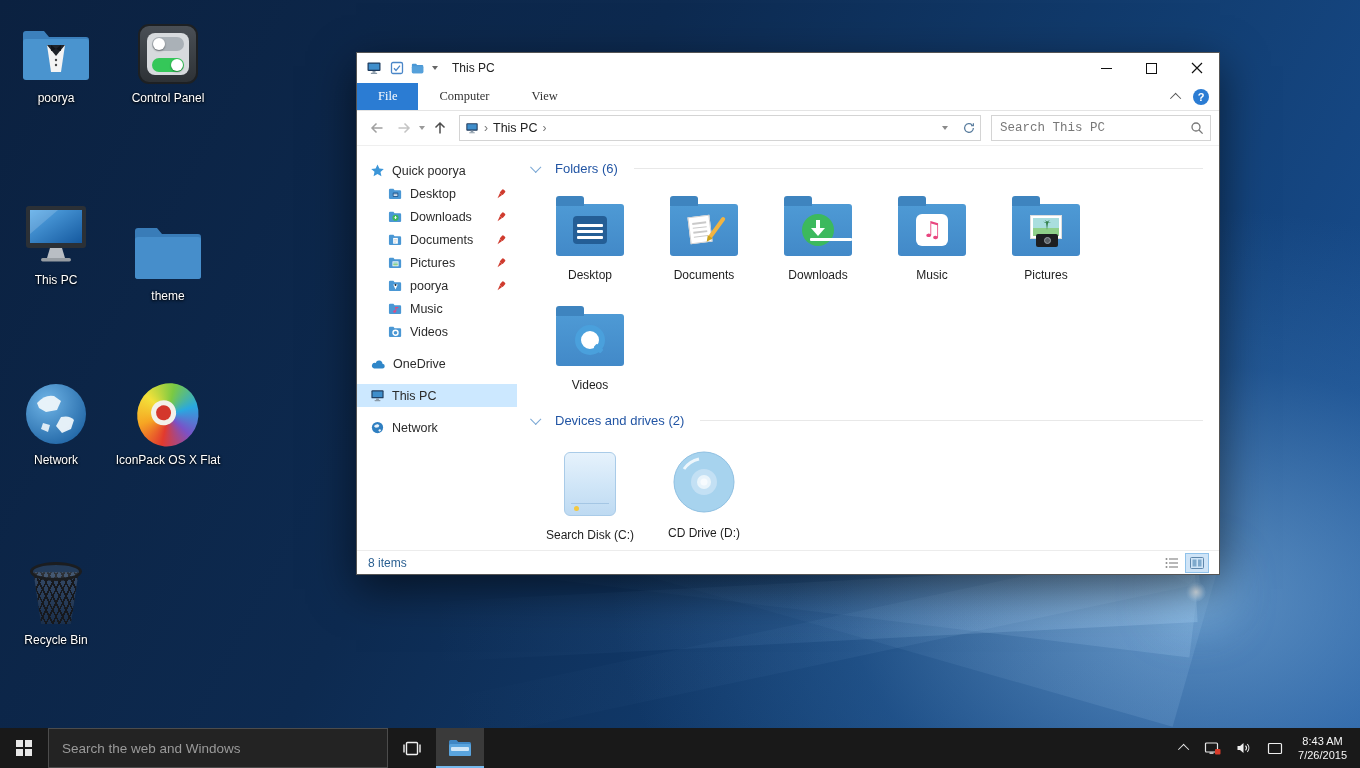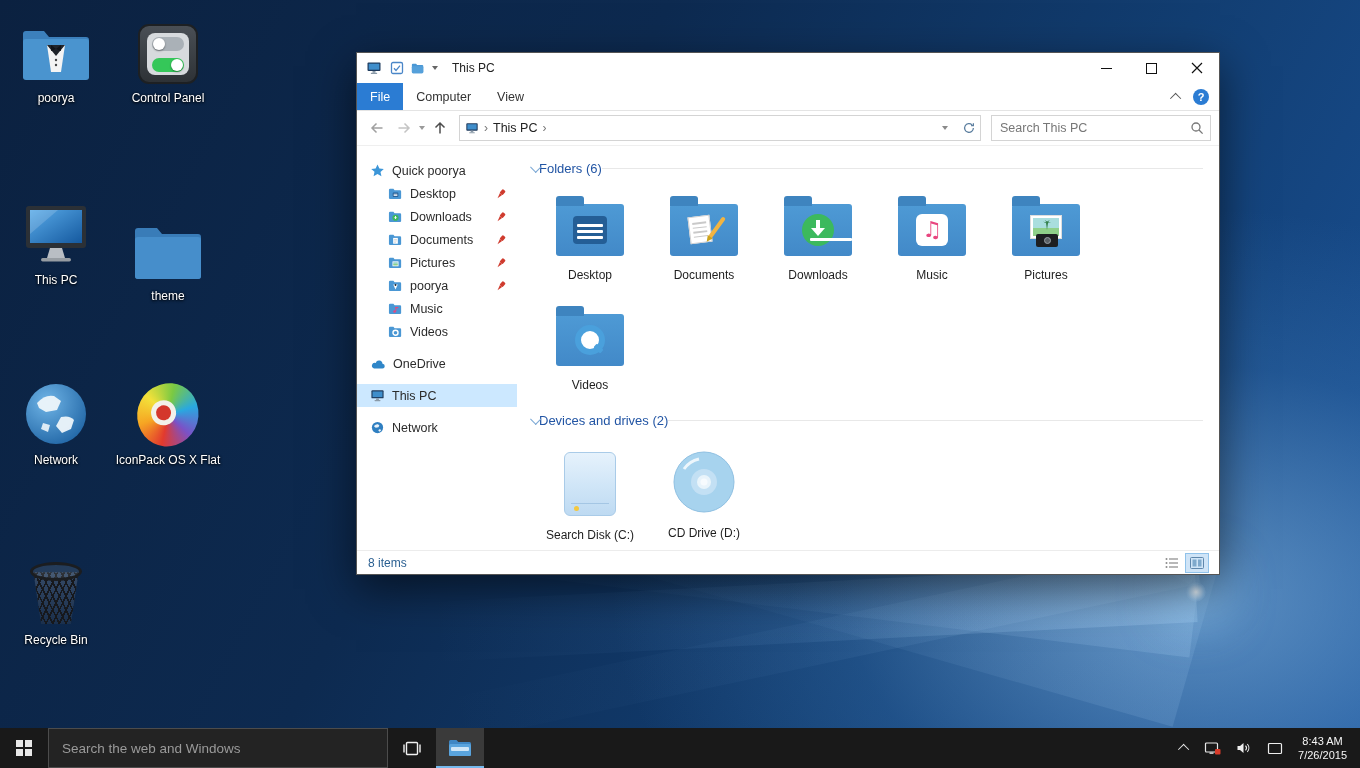--- a/index.html
+++ b/index.html
@@ -36,44 +36,44 @@
     box-shadow:0 14px 42px rgba(0,0,0,.55);display:flex;flex-direction:column;z-index:10;}
   .titlebar{height:30px;display:flex;align-items:center;padding-left:9px;background:#fff;flex:0 0 auto;}
   .qat{display:flex;align-items:center;gap:7px;margin-left:8px;}
   .caret-down{width:0;height:0;border-left:3.5px solid transparent;border-right:3.5px solid transparent;border-top:4.5px solid #666;}
   .tb-title{font-size:12px;color:#222;margin-left:14px;}
   .tb-controls{margin-left:auto;display:flex;height:100%;}
   .wc{width:45px;height:100%;display:flex;align-items:center;justify-content:center;}
   .wc-min-glyph{width:11px;height:1px;background:#111;display:block;}
   .wc-max-glyph{width:9px;height:9px;border:1px solid #111;display:block;}
   .ribbon{height:27px;display:flex;align-items:stretch;border-bottom:1px solid #e4e4e4;background:#fff;flex:0 0 auto;}
-  .rtab{display:flex;align-items:center;padding:0 13px;font-size:12.5px;color:#333;}
+  .rtab{display:flex;align-items:center;padding:0 21px;font-size:12.5px;color:#333;font-family:Liberation Serif, serif;}
   .rtab.file{background:#2b7cd3;color:#fff;}
   .ribbon-right{margin-left:auto;display:flex;align-items:center;gap:12px;padding-right:10px;}
   .rib-chev{width:7px;height:7px;border-left:1.5px solid #555;border-top:1.5px solid #555;transform:rotate(45deg) translateY(2px);}
   .help-btn{width:16px;height:16px;border-radius:50%;background:#2b7cd3;color:#fff;font-size:11px;font-weight:bold;display:flex;align-items:center;justify-content:center;}
   .navbar{height:34px;display:flex;align-items:center;padding:0 8px;gap:3px;background:#fff;border-bottom:1px solid #efefef;flex:0 0 auto;}
   .nav-btn{width:24px;height:24px;display:flex;align-items:center;justify-content:center;}
   .addr{flex:1;height:24px;border:1px solid #d4d4d4;display:flex;align-items:center;background:#fff;padding-left:5px;gap:5px;margin-left:4px;}
   .crumb-chev{color:#777;font-size:12px;}
   .crumb{font-size:12.5px;color:#222;}
   .addr-right{margin-left:auto;display:flex;align-items:center;gap:2px;}
   .addr-btn{width:22px;height:22px;display:flex;align-items:center;justify-content:center;}
   .searchbox{width:206px;height:24px;border:1px solid #d4d4d4;display:flex;align-items:center;padding:0 6px;margin-left:7px;background:#fff;}
-  .searchbox input{flex:1;border:0;outline:0;font-size:12.5px;color:#444;font-family:Liberation Sans, sans-serif;background:transparent;}
+  .searchbox input{flex:1;border:0;outline:0;font-size:12.5px;color:#444;font-family:Liberation Mono, monospace;background:transparent;}
   .searchbox input::placeholder{color:#777;}
   .body{flex:1;display:flex;overflow:hidden;background:#fff;}
   .sidebar{width:160px;flex:0 0 auto;padding-top:13px;}
   .side-row{height:23px;display:flex;align-items:center;padding-left:13px;font-size:12.5px;color:#2b2b2b;gap:7px;}
   .side-row.child{padding-left:31px;}
   .side-row.sel{background:#cce8ff;}
   .side-gap{height:9px;}
   .pin{margin-left:auto;margin-right:10px;display:flex;}
   .content{flex:1;padding:10px 16px 0 10px;overflow:hidden;}
-  .ghead{display:flex;align-items:center;gap:0;height:24px;margin:0 0 2px 4px;}
+  .ghead{display:flex;align-items:center;gap:16px;height:24px;margin:0 0 2px 4px;}
   .gchev{width:7px;height:7px;border-right:1.6px solid #7aa7d4;border-bottom:1.6px solid #7aa7d4;transform:rotate(45deg) translateY(-1px);}
   .gtitle{font-size:13px;color:#2255a4;}
   .grule{flex:1;height:1px;background:#e8e8e8;}
   .grid{display:flex;flex-wrap:wrap;margin-left:6px;}
   .tile{width:114px;display:flex;flex-direction:column;align-items:center;padding:14px 0 10px;}
   .tile-label{margin-top:12px;font-size:12px;color:#1e1e1e;white-space:nowrap;}
   .bigfolder{position:relative;width:68px;height:52px;border-radius:3px;background:linear-gradient(#4e9ad5,#4289c8);margin-top:8px;}
   .bigfolder::before{content:"";position:absolute;top:-8px;left:0;width:28px;height:10px;background:#3e84bf;border-radius:3px 3px 0 0;}
   .ov{position:absolute;left:50%;top:50%;transform:translate(-50%,-50%);}
   .ov-desktop{width:34px;height:28px;background:#245e96;border-radius:4px;display:flex;flex-direction:column;justify-content:flex-end;gap:3px;padding:4px 4px 5px;box-sizing:border-box;}

